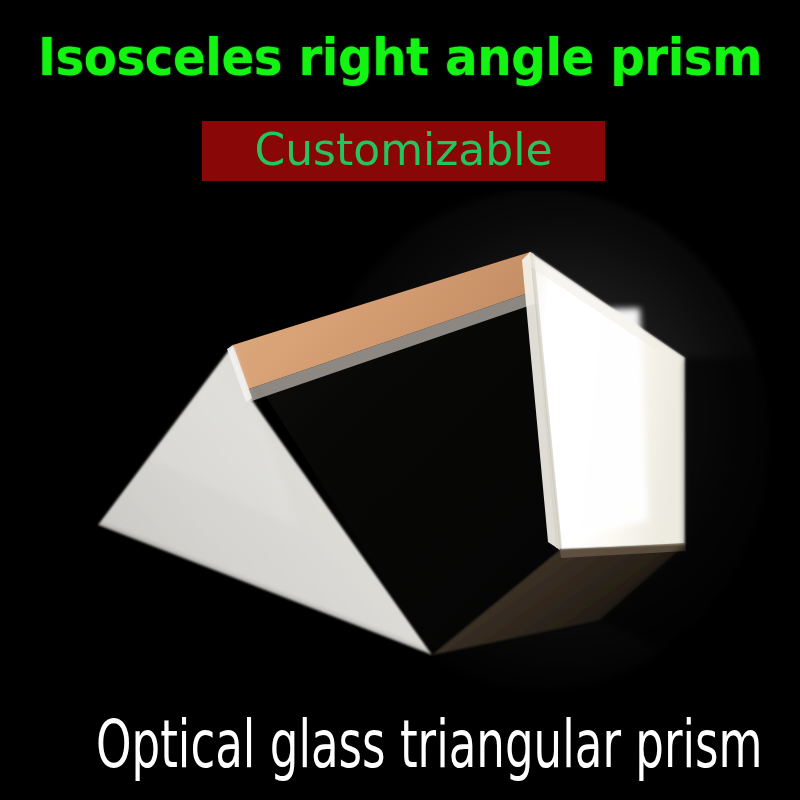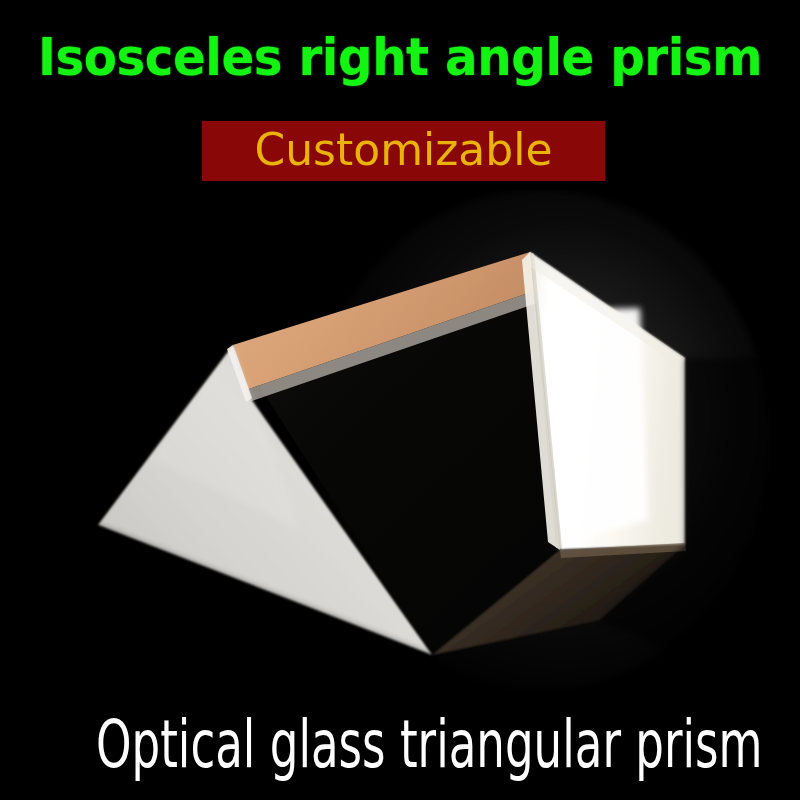--- a/index.html
+++ b/index.html
@@ -43,21 +43,21 @@
     background:#8a0707;
     display:flex;
     align-items:center;
     justify-content:center;
   }
   #banner-text {
     font-family:"DejaVu Sans", sans-serif;
     font-weight:normal;
     font-size:44px;
     line-height:46px;
-    color:#eab308;
+    color:#22c55e;
     letter-spacing:0px;
     white-space:nowrap;
     transform:translateY(-1px);
   }
 
   
   #caption {
     position:absolute;
     left:0; top:706px;
     width:800px;

